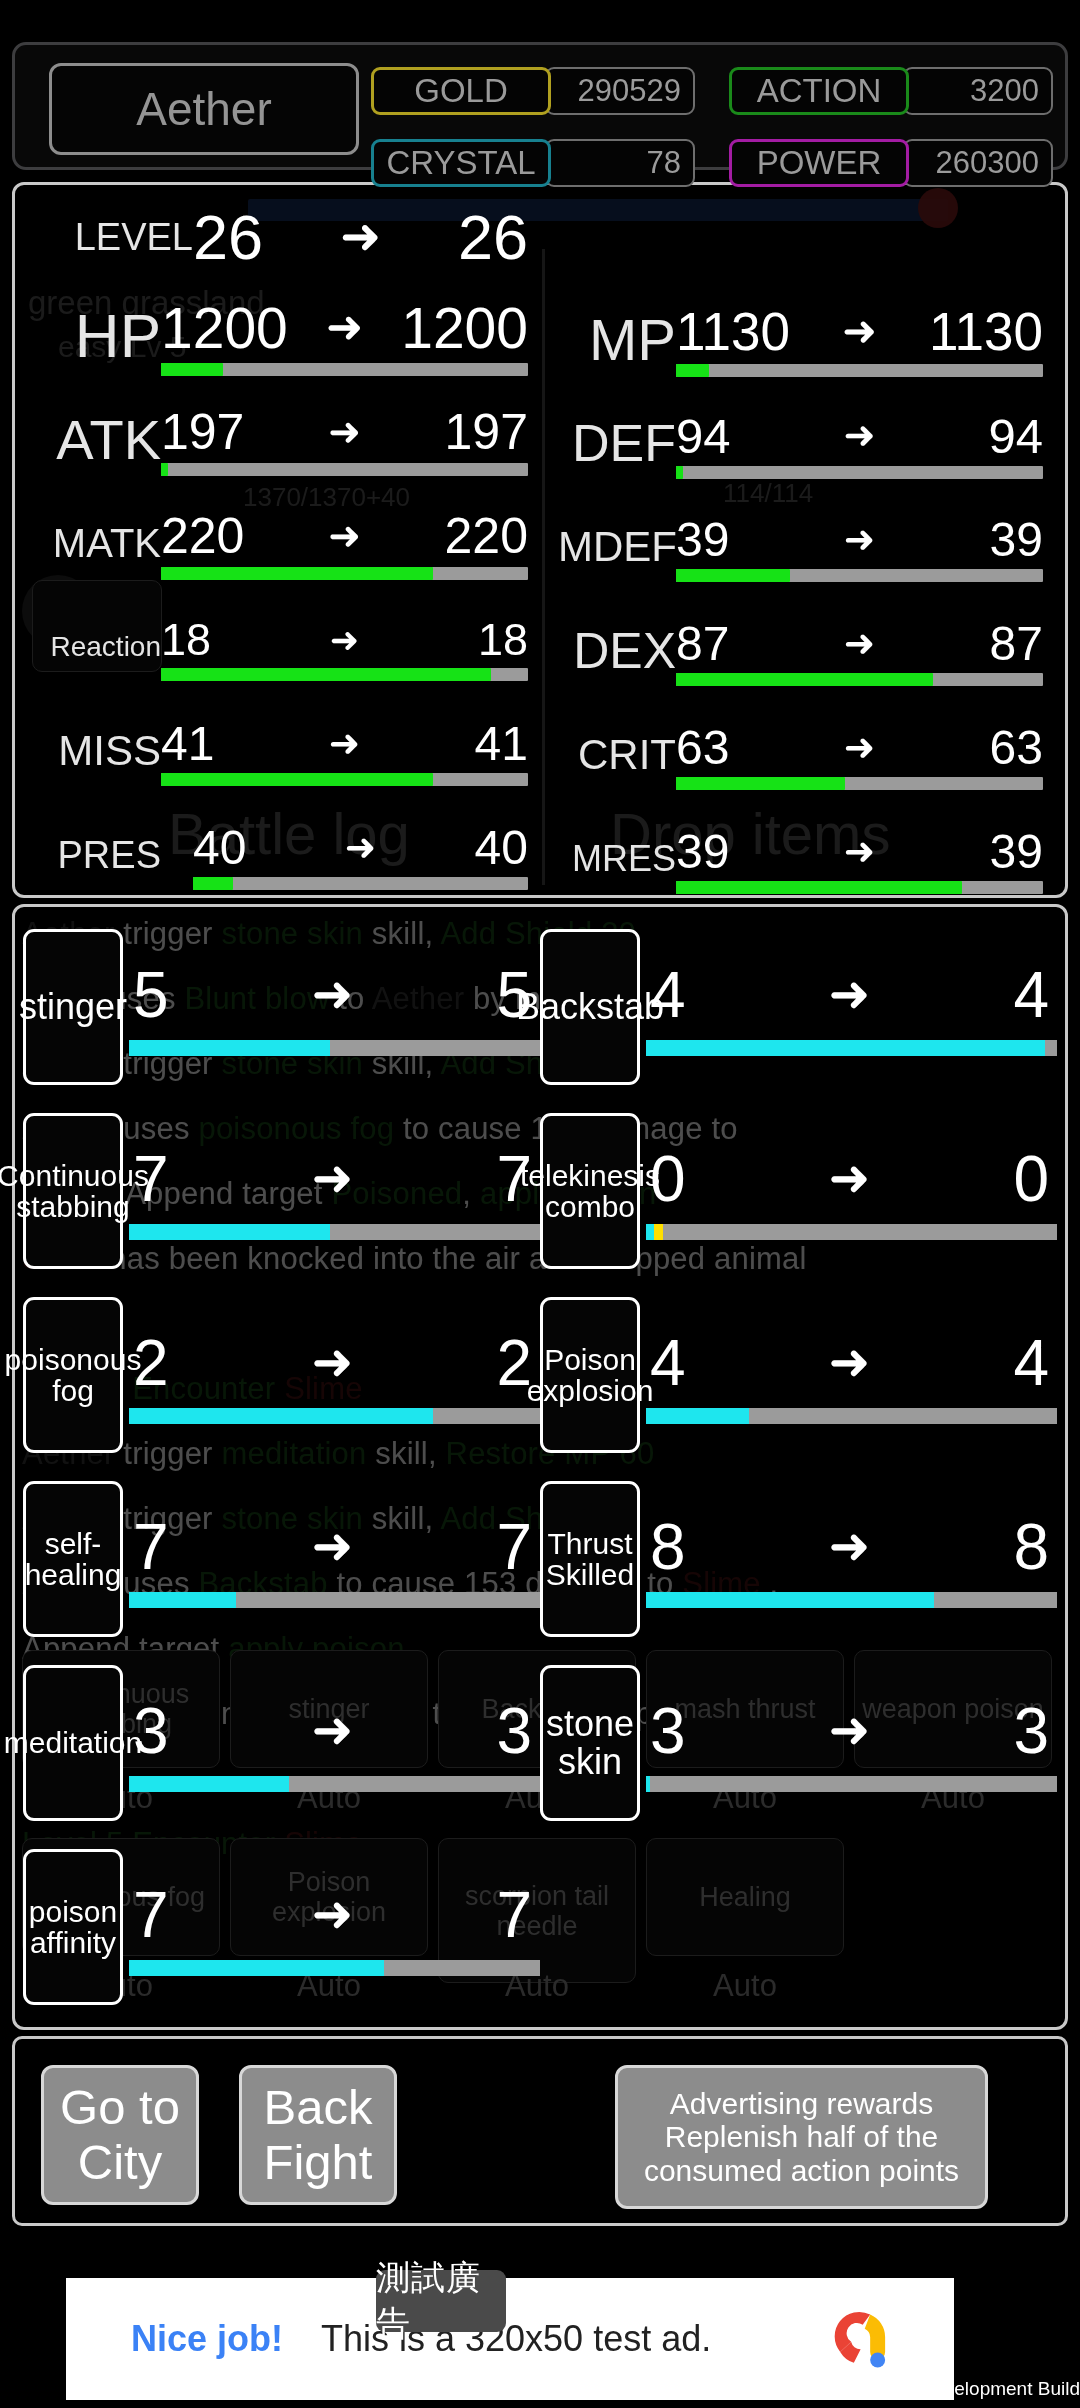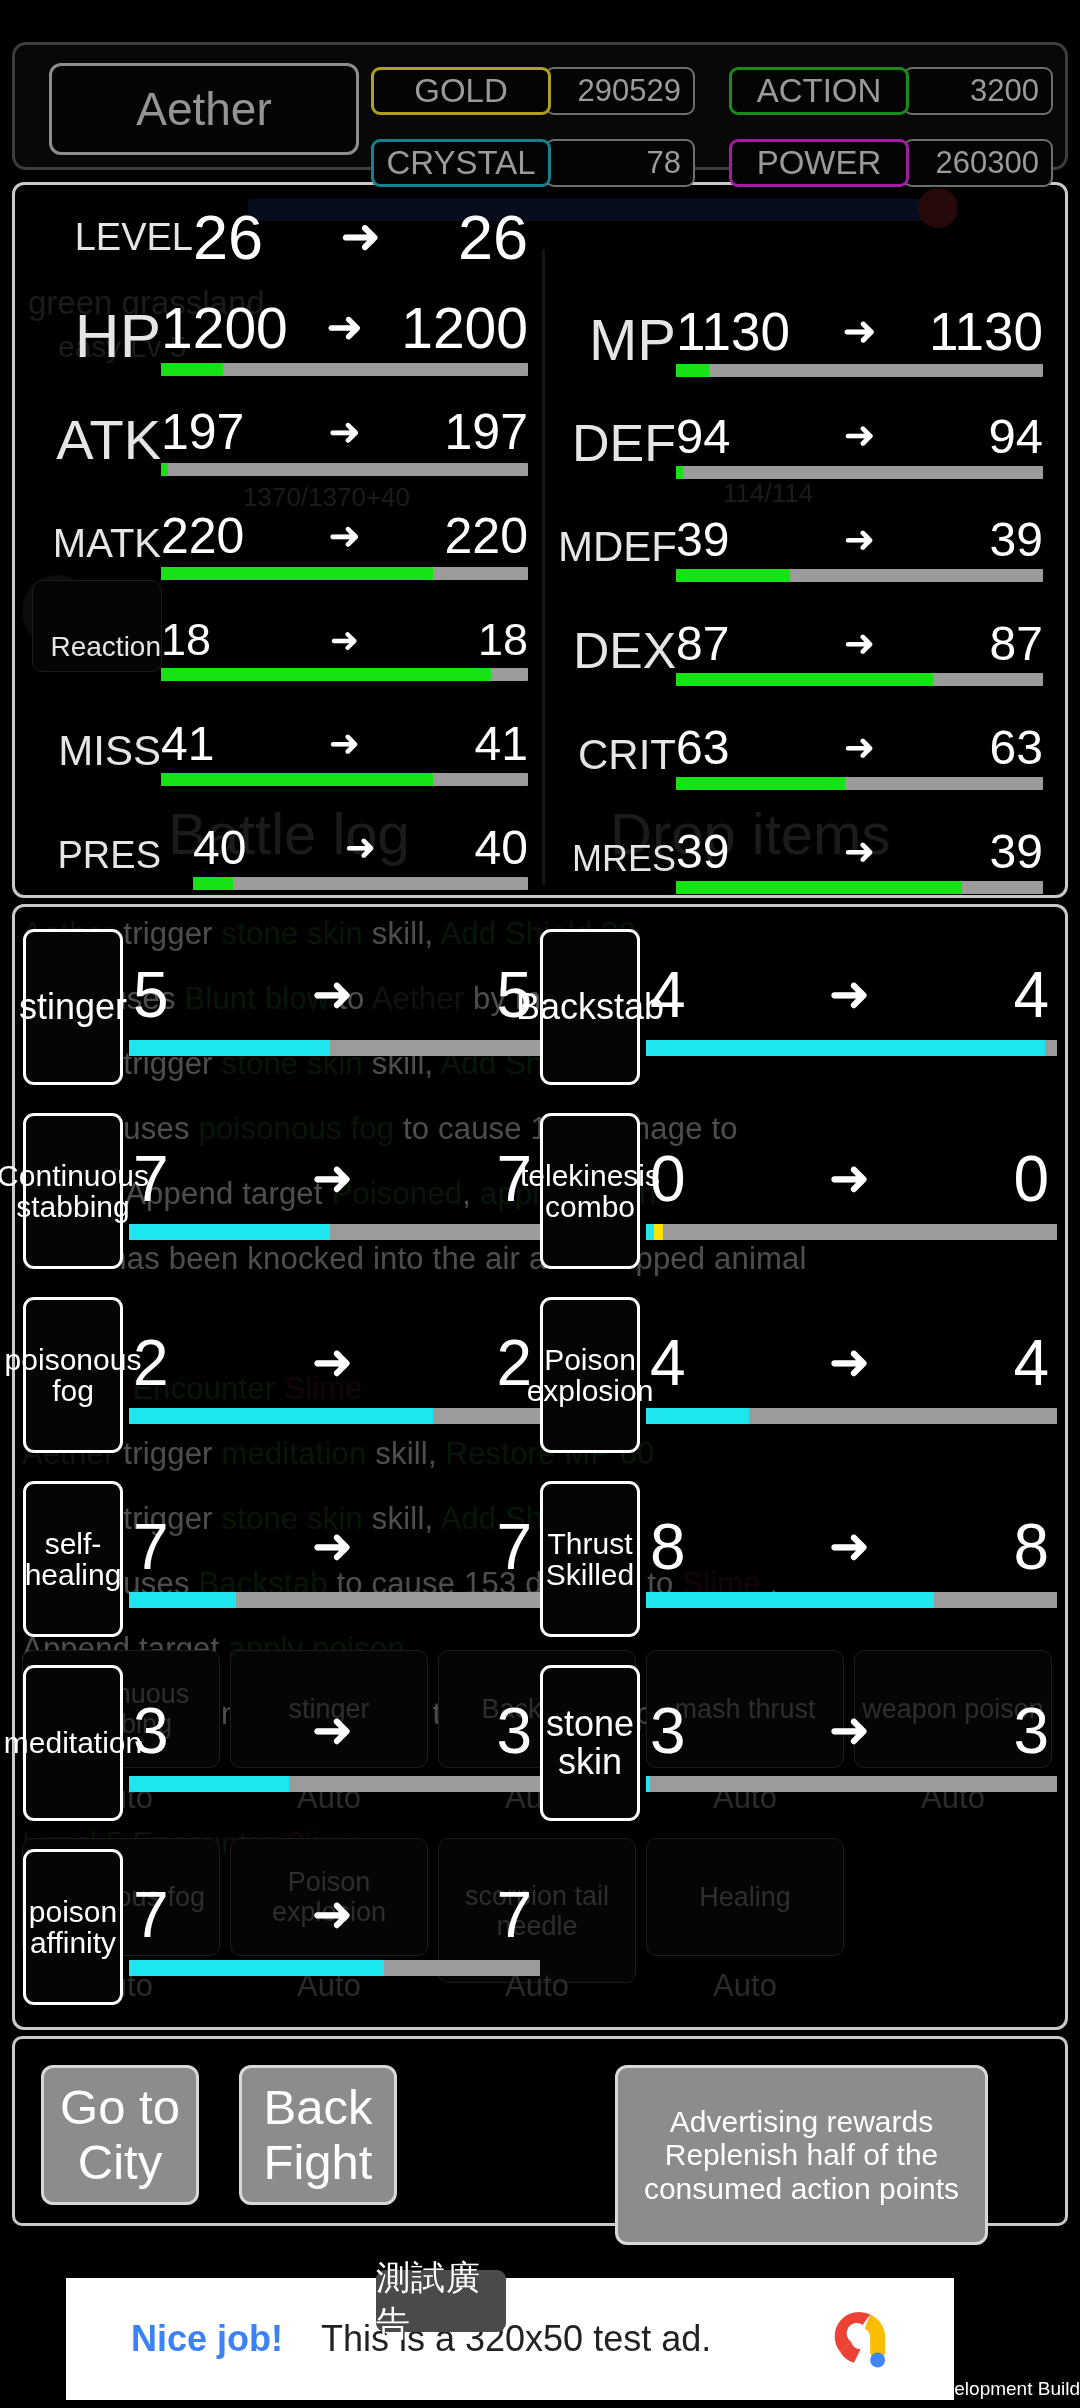--- a/index.html
+++ b/index.html
@@ -131,21 +131,21 @@
     position:absolute; left:12px; top:2036px; width:1056px; height:190px;
     border:3px solid #c9c9c9; border-radius:10px;
   }
   .btn{
     position:absolute; background:#8c8c8c; border:3px solid #d8d8d8; border-radius:12px;
     display:flex; align-items:center; justify-content:center; color:#fff;
     text-align:center; line-height:1.12;
   }
   .btn-city { left:26px;  top:26px; width:158px; height:140px; font-size:49px; }
   .btn-fight{ left:224px; top:26px; width:158px; height:140px; font-size:49px; }
-  .btn-ad   { left:600px; top:26px; width:373px; height:180px; font-size:30px; padding:0 12px; }
+  .btn-ad   { left:600px; top:26px; width:373px; height:144px; font-size:30px; padding:0 12px; }
 
   
   .adbar{
     position:absolute; left:66px; top:2278px; width:888px; height:122px; background:#fff;
   }
   .ad-nice{ position:absolute; left:65px; top:50%; transform:translateY(-50%);
             color:#3b82f6; font-size:36px;font-weight:bold; }
   .ad-txt { position:absolute; left:255px; top:50%; transform:translateY(-50%);
             color:#222; font-size:36px; }
   .ad-badge{ position:absolute; left:310px; top:-8px; width:130px; height:62px;

